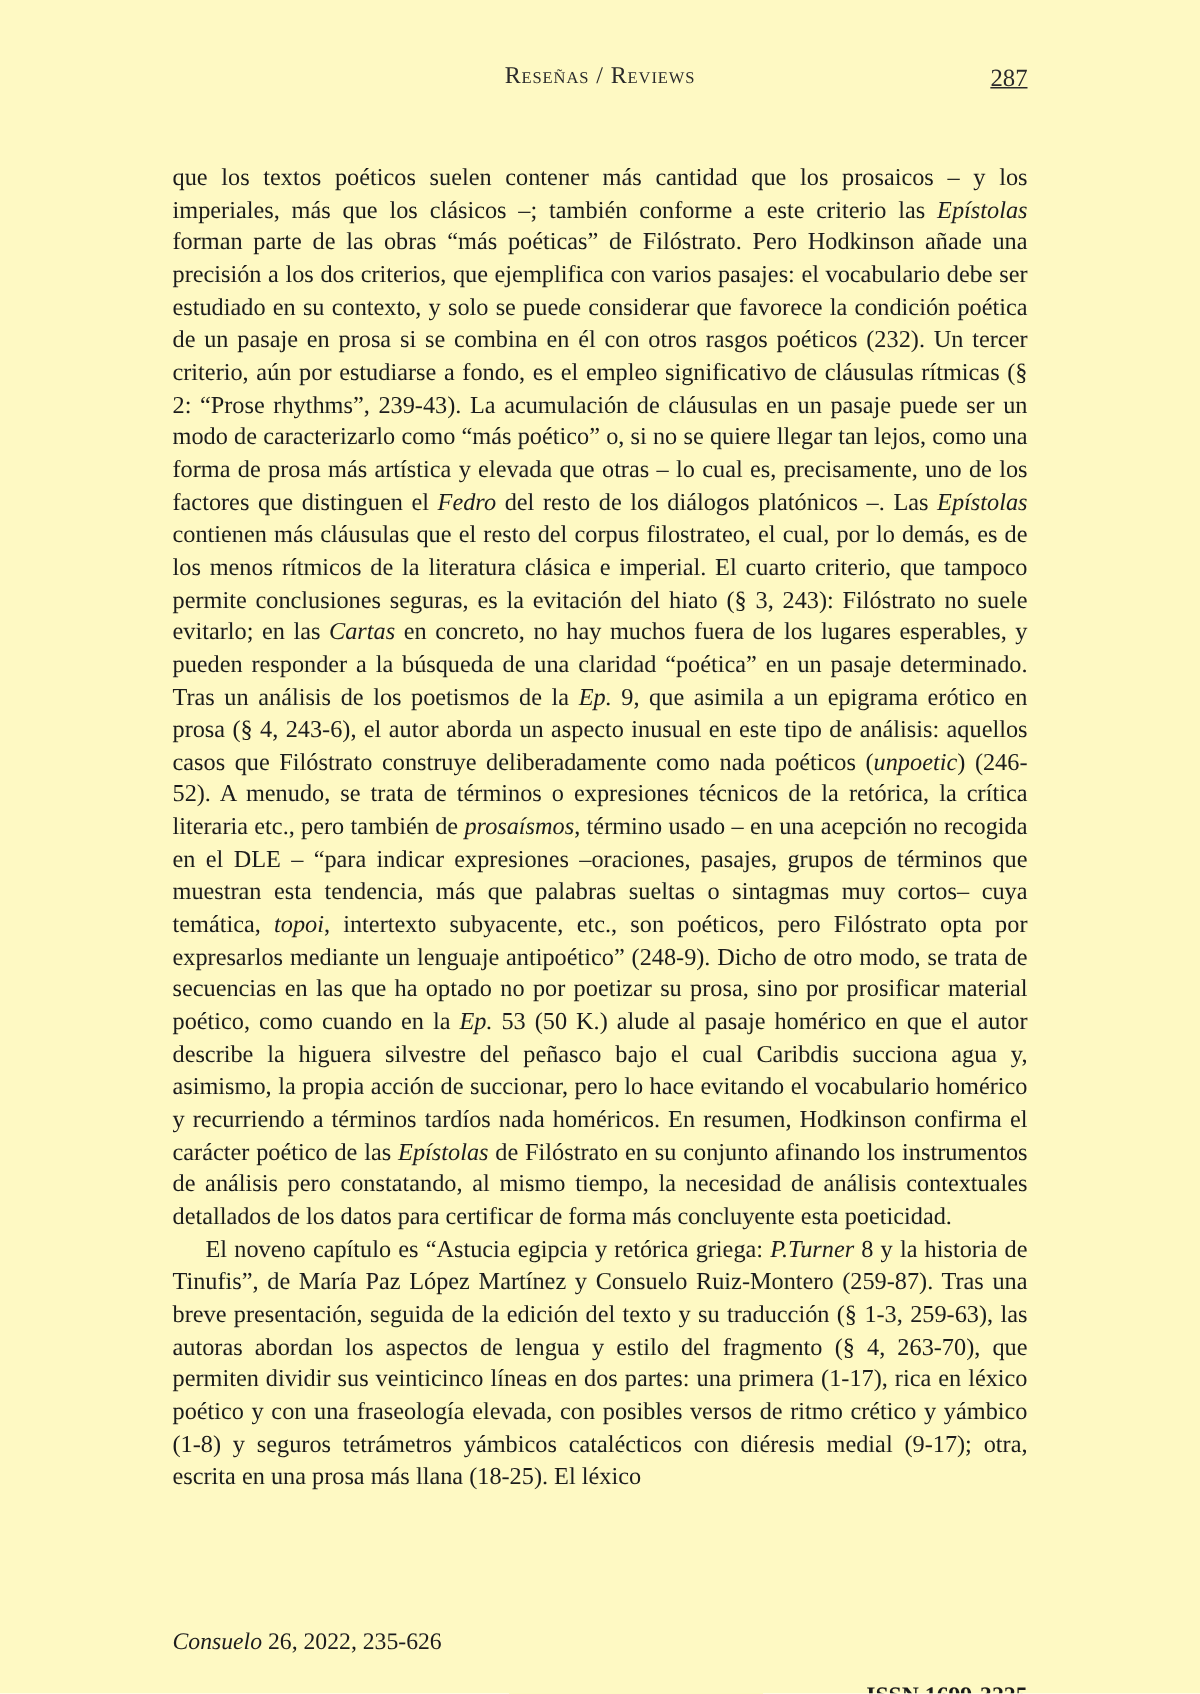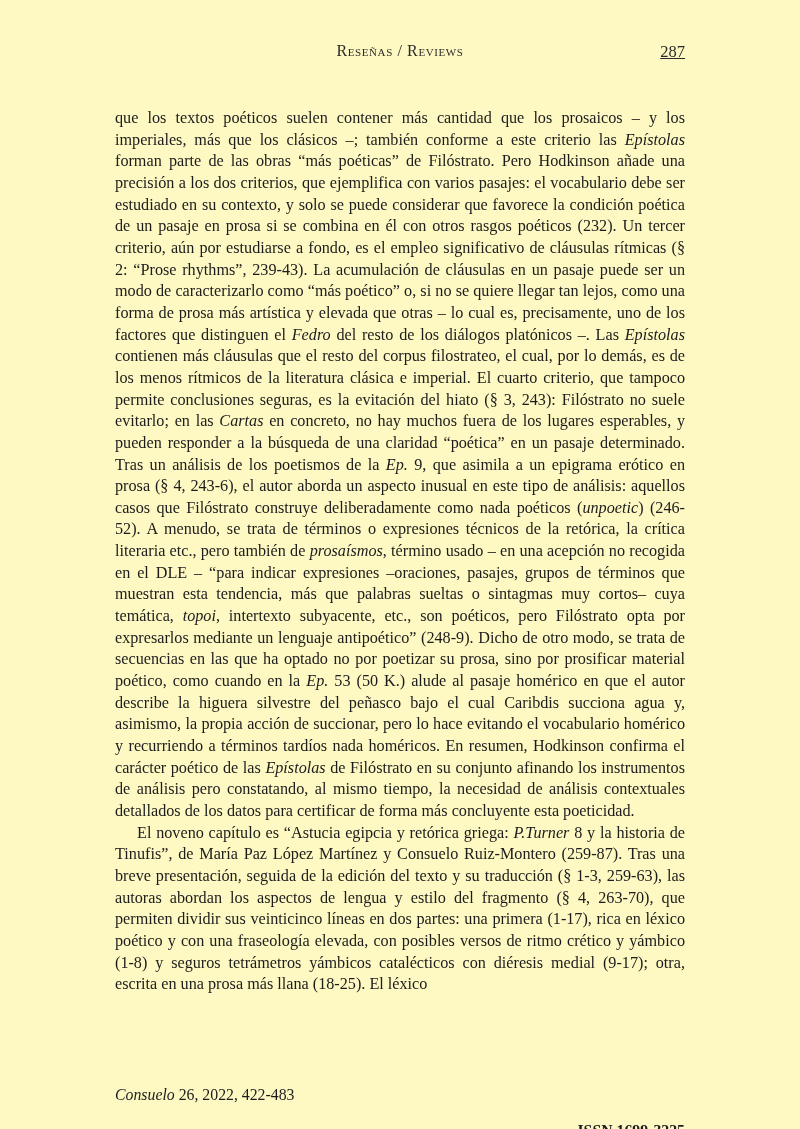--- a/index.html
+++ b/index.html
@@ -82,17 +82,17 @@
     <span class="running-title">Reseñas / Reviews</span>
     <span class="page-number">287</span>
   </div>
 
   <div class="body-text">
       <p class=""><span>que los textos poéticos suelen contener más cantidad que los prosaicos – y los imperiales, más que los clásicos –; también conforme a este criterio las </span><i>Epístolas</i><span> forman parte de las obras “más poéticas” de Filóstrato. Pero Hodkinson añade una precisión a los dos criterios, que ejemplifica con varios pasajes: el vocabulario debe ser estudiado en su contexto, y solo se puede considerar que favorece la condición poética de un pasaje en prosa si se combina en él con otros rasgos poéticos (232). Un tercer criterio, aún por estudiarse a fondo, es el empleo significativo de cláusulas rítmicas (§ 2: “Prose rhythms”, 239-43). La acumulación de cláusulas en un pasaje puede ser un modo de caracterizarlo como “más poético” o, si no se quiere llegar tan lejos, como una forma de prosa más artística y elevada que otras – lo cual es, precisamente, uno de los factores que distinguen el </span><i>Fedro</i><span> del resto de los diálogos platónicos –. Las </span><i>Epístolas</i><span> contienen más cláusulas que el resto del corpus filostrateo, el cual, por lo demás, es de los menos rítmicos de la literatura clásica e imperial. El cuarto criterio, que tampoco permite conclusiones seguras, es la evitación del hiato (§ 3, 243): Filóstrato no suele evitarlo; en las </span><i>Cartas</i><span> en concreto, no hay muchos fuera de los lugares esperables, y pueden responder a la búsqueda de una claridad “poética” en un pasaje determinado. Tras un análisis de los poetismos de la </span><i>Ep.</i><span> 9, que asimila a un epigrama erótico en prosa (§ 4, 243-6), el autor aborda un aspecto inusual en este tipo de análisis: aquellos casos que Filóstrato construye deliberadamente como nada poéticos (</span><i>unpoetic</i><span>) (246-52). A menudo, se trata de términos o expresiones técnicos de la retórica, la crítica literaria etc., pero también de </span><i>prosaísmos</i><span>, término usado – en una acepción no recogida en el DLE – “para indicar expresiones –oraciones, pasajes, grupos de términos que muestran esta tendencia, más que palabras sueltas o sintagmas muy cortos– cuya temática, </span><i>topoi</i><span>, intertexto subyacente, etc., son poéticos, pero Filóstrato opta por expresarlos mediante un lenguaje antipoético” (248-9). Dicho de otro modo, se trata de secuencias en las que ha optado no por poetizar su prosa, sino por prosificar material poético, como cuando en la </span><i>Ep.</i><span> 53 (50 K.) alude al pasaje homérico en que el autor describe la higuera silvestre del peñasco bajo el cual Caribdis succiona agua y, asimismo, la propia acción de succionar, pero lo hace evitando el vocabulario homérico y recurriendo a términos tardíos nada homéricos. En resumen, Hodkinson confirma el carácter poético de las </span><i>Epístolas</i><span> de Filóstrato en su conjunto afinando los instrumentos de análisis pero constatando, al mismo tiempo, la necesidad de análisis contextuales detallados de los datos para certificar de forma más concluyente esta poeticidad.</span></p>
       <p class="indent"><span>El noveno capítulo es “Astucia egipcia y retórica griega: </span><i>P.Turner</i><span> 8 y la historia de Tinufis”, de María Paz López Martínez y Consuelo Ruiz-Montero (259-87). Tras una breve presentación, seguida de la edición del texto y su traducción (§ 1-3, 259-63), las autoras abordan los aspectos de lengua y estilo del fragmento (§ 4, 263-70), que permiten dividir sus veinticinco líneas en dos partes: una primera (1-17), rica en léxico poético y con una fraseología elevada, con posibles versos de ritmo crético y yámbico (1-8) y seguros tetrámetros yámbicos catalécticos con diéresis medial (9-17); otra, escrita en una prosa más llana (18-25). El léxico</span></p>
     </div>
 
   <div class="footer">
-    <span class="footer-left"><i>Consuelo</i><span> 26, 2022, 422-483</span></span>
+    <span class="footer-left"><i>Consuelo</i><span> 26, 2022, 235-626</span></span>
     <span class="footer-right">ISSN 1699-3225</span>
   </div>
 
 </div>
 
 </body></html>

